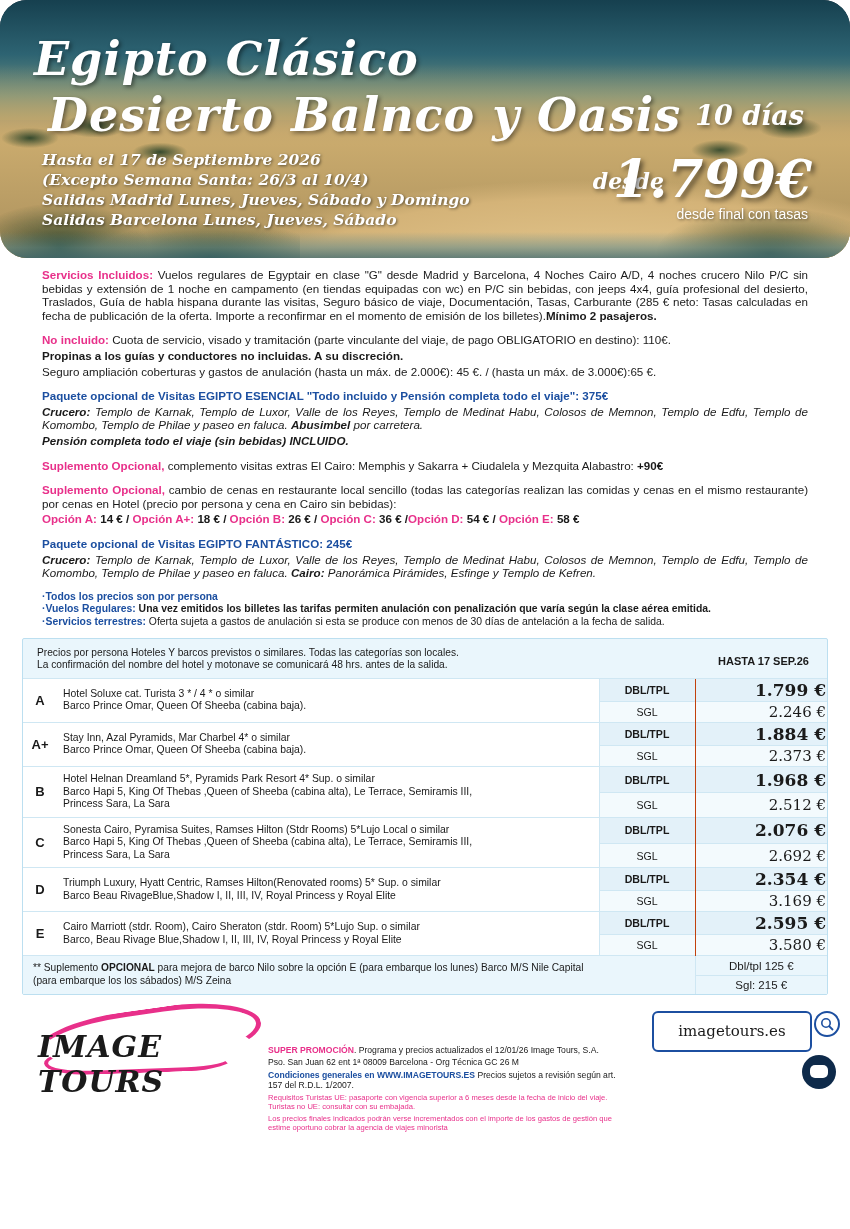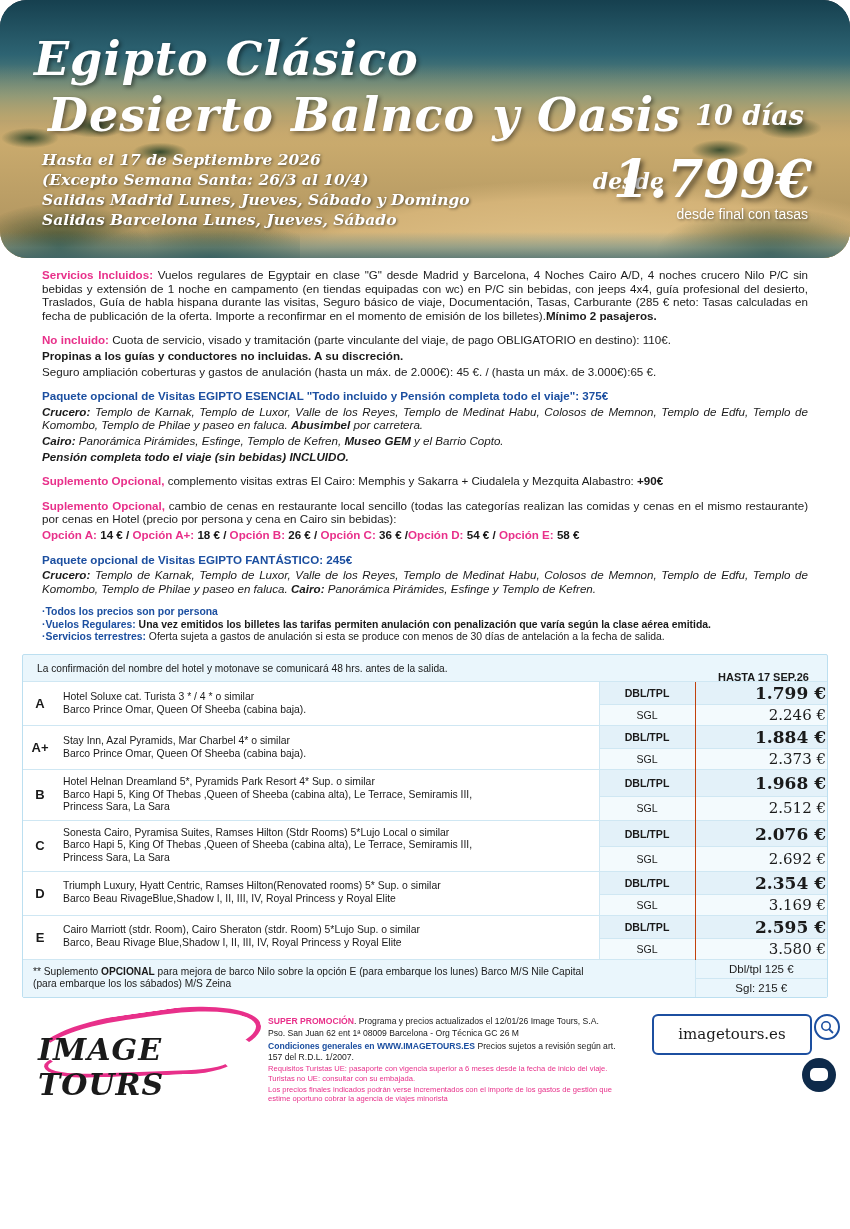--- a/index.html
+++ b/index.html
@@ -188,21 +188,21 @@
   .logo .swoosh2 {
     position:absolute; left:10px; top:38px; width:190px; height:26px;
     border-radius: 50%/100%;
     border: 4px solid #e8308a;
     border-top-color: transparent;
     border-right-color: transparent;
     transform: rotate(-2deg);
   }
   .foot-text { position:absolute; left:268px; top:10px; width:360px; }
   .foot-text p { margin:0 0 2px 0; font-size:8.6px; line-height:10.6px; }
-  .foot-text .p1 { font-weight:bold; color:#e8308a; }
+  .foot-text .p1 { font-weight:bold; color:#e8308a;margin-top:32px; }
   .foot-text .p1 span.dark { color:#1a1a1a; font-weight:normal; }
   .foot-text .p2 { color:#1a1a1a; }
   .foot-text .p3 { color:#1c4fa0; font-weight:bold; }
   .foot-text .p3 span.dark { color:#1a1a1a; font-weight:normal; }
   .foot-text .p4, .foot-text .p5 { color:#e8308a; font-size:7.6px; line-height:9.4px; }
 
   .searchbox {
     position:absolute; right:38px; top:8px; width:160px; height:41px;
     background:#ffffff; border:2px solid #1c4fa0; border-radius:6px;
     display:flex; align-items:center; justify-content:center;
@@ -261,23 +261,20 @@
   </p>
   <p class="block b">Propinas a los guías y conductores no incluidas. A su discreción.</p>
   <p class="block">Seguro ampliación coberturas y gastos de anulación (hasta un máx. de 2.000€): 45 €. / (hasta un máx. de 3.000€):65 €.</p>
 
   <div class="sp"></div>
 
   <p class="block blue">Paquete opcional de Visitas EGIPTO ESENCIAL "Todo incluido y Pensión completa todo el viaje": 375€</p>
   <p class="block">
     <span class="b it">Crucero:</span><span class="it"> Templo de Karnak, Templo de Luxor,  Valle de los Reyes, Templo de Medinat Habu, Colosos de Memnon, Templo de Edfu, Templo de Komombo, Templo de Philae y paseo en faluca. </span><span class="it b">Abusimbel</span><span class="it"> por carretera.</span>
   </p>
-  <p class="block">
-    <span class="b it">Cairo:</span><span class="it"> Panorámica Pirámides, Esfinge, Templo de Kefren, </span><span class="it b">Museo GEM</span><span class="it"> y el Barrio Copto.</span>
-  </p>
   <p class="block b it">Pensión completa todo el viaje (sin bebidas) INCLUIDO.</p>
 
   <div class="sp"></div>
 
   <p class="block">
     <span class="pink">Suplemento Opcional,</span><span> complemento visitas extras El Cairo: Memphis y Sakarra + Ciudalela y Mezquita Alabastro:  </span><span class="b">+90€</span>
   </p>
 
   <div class="sp"></div>
 
@@ -299,20 +296,21 @@
 
   <div class="small-bullets">
     <p><span class="blue">·Todos los precios son por persona</span></p>
     <p><span class="blue">·Vuelos Regulares:</span><span class="b"> Una vez emitidos los billetes las tarifas permiten anulación con penalización que varía según la clase aérea emitida.</span></p>
     <p><span class="blue">·Servicios terrestres:</span><span> Oferta sujeta a gastos de anulación si esta se produce con menos de 30 días de antelación a la fecha de  salida.</span></p>
   </div>
 </div>
 
 <div class="table-wrap">
   <div class="tbl-note">
+    <div>Precios por persona Hoteles Y barcos previstos o similares. Todas las categorías son locales.</div>
     <div>La confirmación del nombre del hotel y motonave se comunicará 48 hrs. antes de la salida.</div>
     <div class="hasta">HASTA 17 SEP.26</div>
   </div>
 
   <table>
     <tbody>
 
       <tr class="row-dbl">
         <td class="cat" rowspan="2">A</td>
         <td class="desc" rowspan="2">

